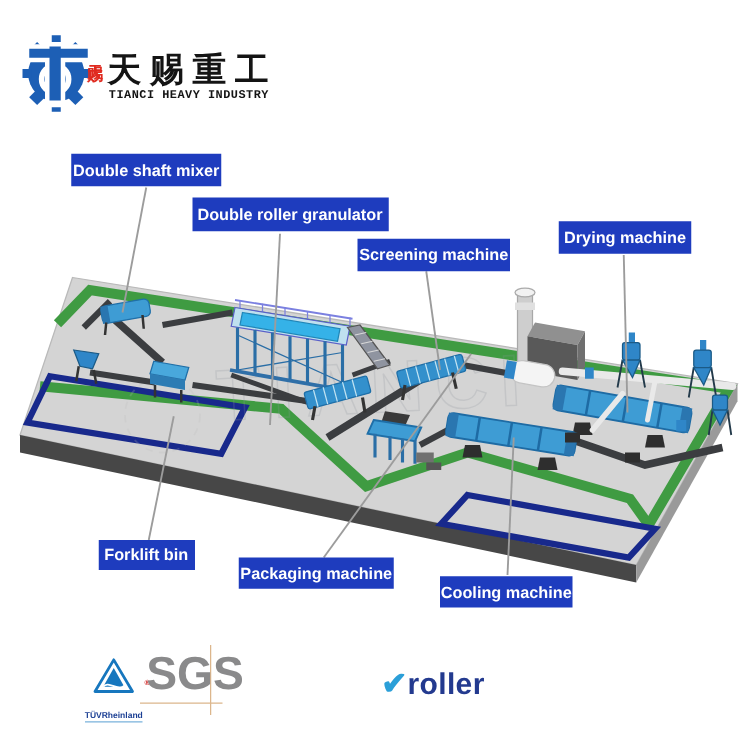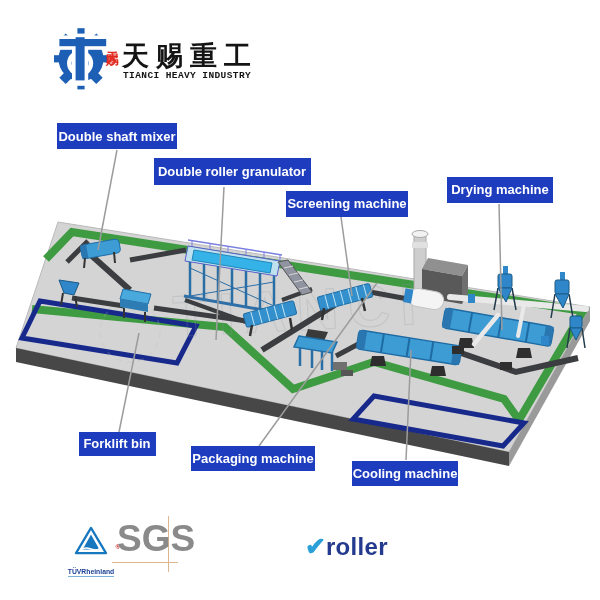--- a/index.html
+++ b/index.html
@@ -1,19 +1,19 @@
 <!DOCTYPE html>
 <html><head>
 <meta charset="utf-8">
 <style>
   html,body{margin:0;padding:0;width:600px;height:600px;background:#fff;overflow:hidden;
     font-family:"Liberation Sans",sans-serif;position:relative;}
   .abs{position:absolute;}
   
-  #logo{position:absolute;left:0;top:0;width:516px;height:110px;margin-left:36px;}
+  #logo{position:absolute;left:0;top:0;width:516px;height:110px;}
   #gear{left:18px;top:20px;}
   #seal{left:69px;top:41px;color:#e02a1f;font-weight:700;font-size:13px;line-height:1.05;
         writing-mode:vertical-rl;letter-spacing:2px;}
   #cnname{left:86px;top:38px;font-size:27px;font-weight:700;letter-spacing:7px;color:#141414;white-space:nowrap;}
   #enname{left:87px;top:70px;font-size:9.5px;font-weight:700;letter-spacing:0.4px;color:#141414;white-space:nowrap;font-family:Liberation Mono, monospace;}
   
   #scene{position:absolute;left:0;top:0;}
   .lbl{fill:#fff;font:700 13px "Liberation Sans",sans-serif;text-anchor:middle;}
   .leader{stroke:#9c9c9c;stroke-width:1.5;}
   .conv{stroke:#3b3d40;fill:none;}

